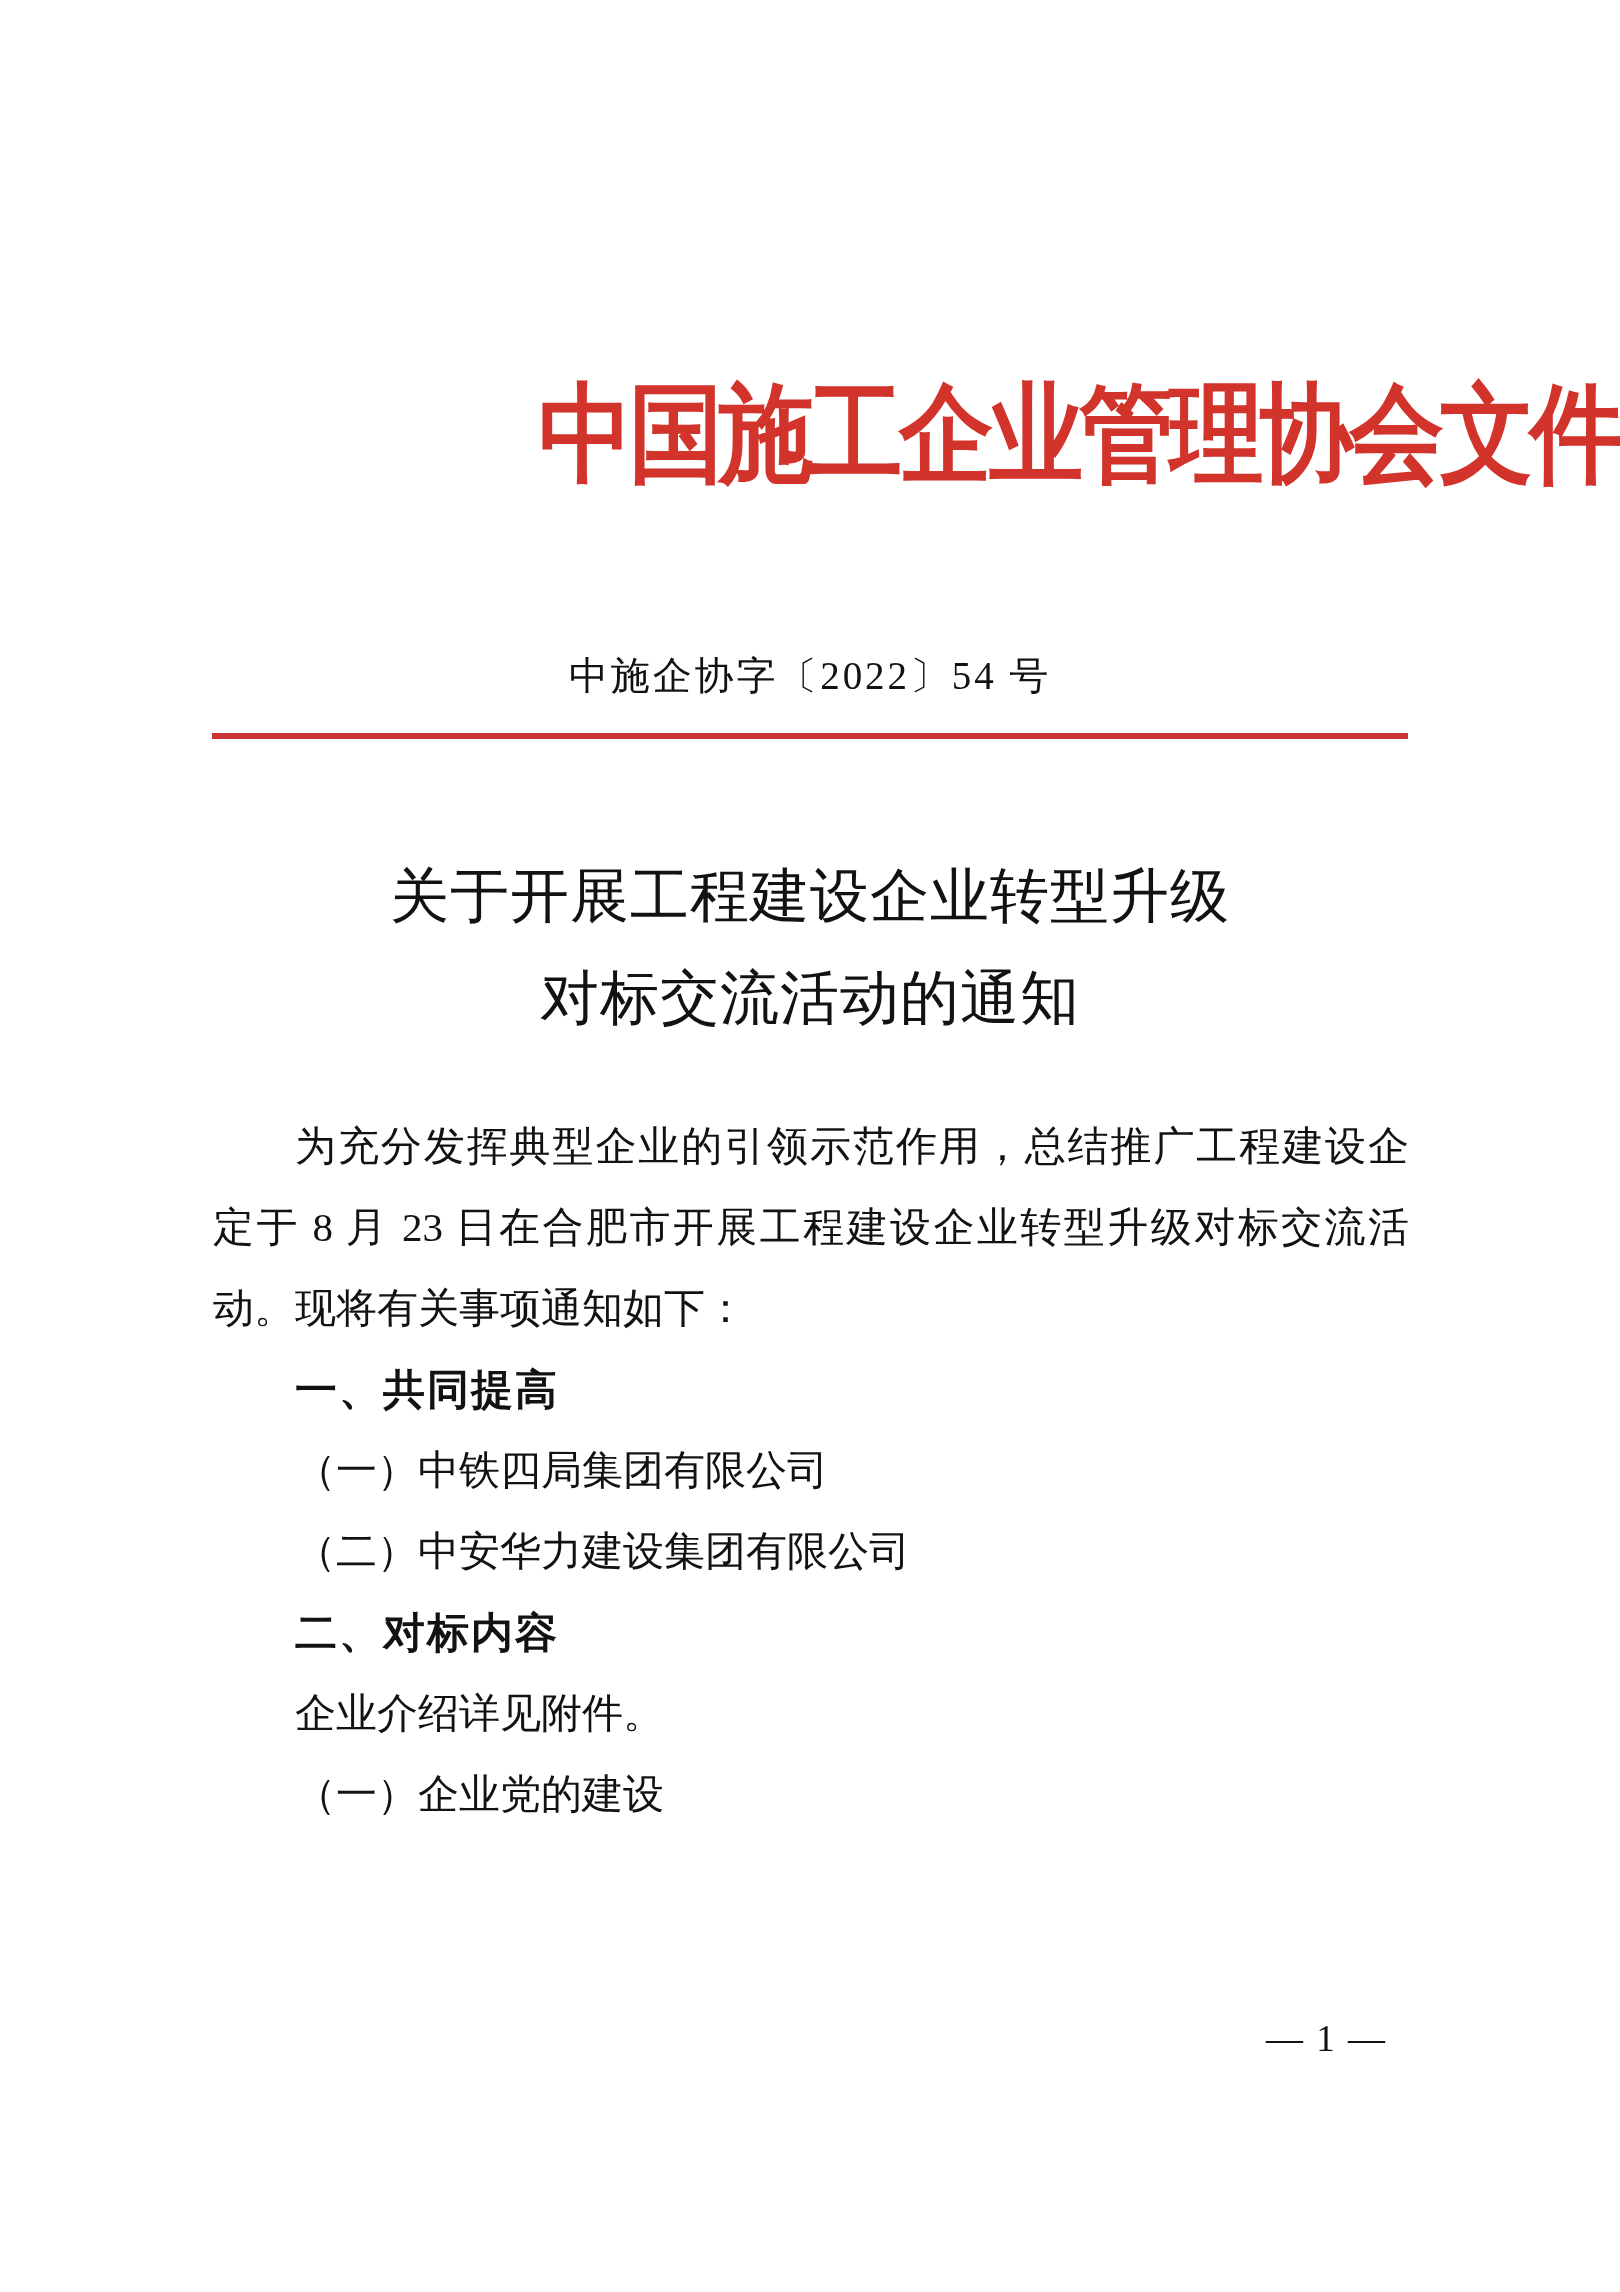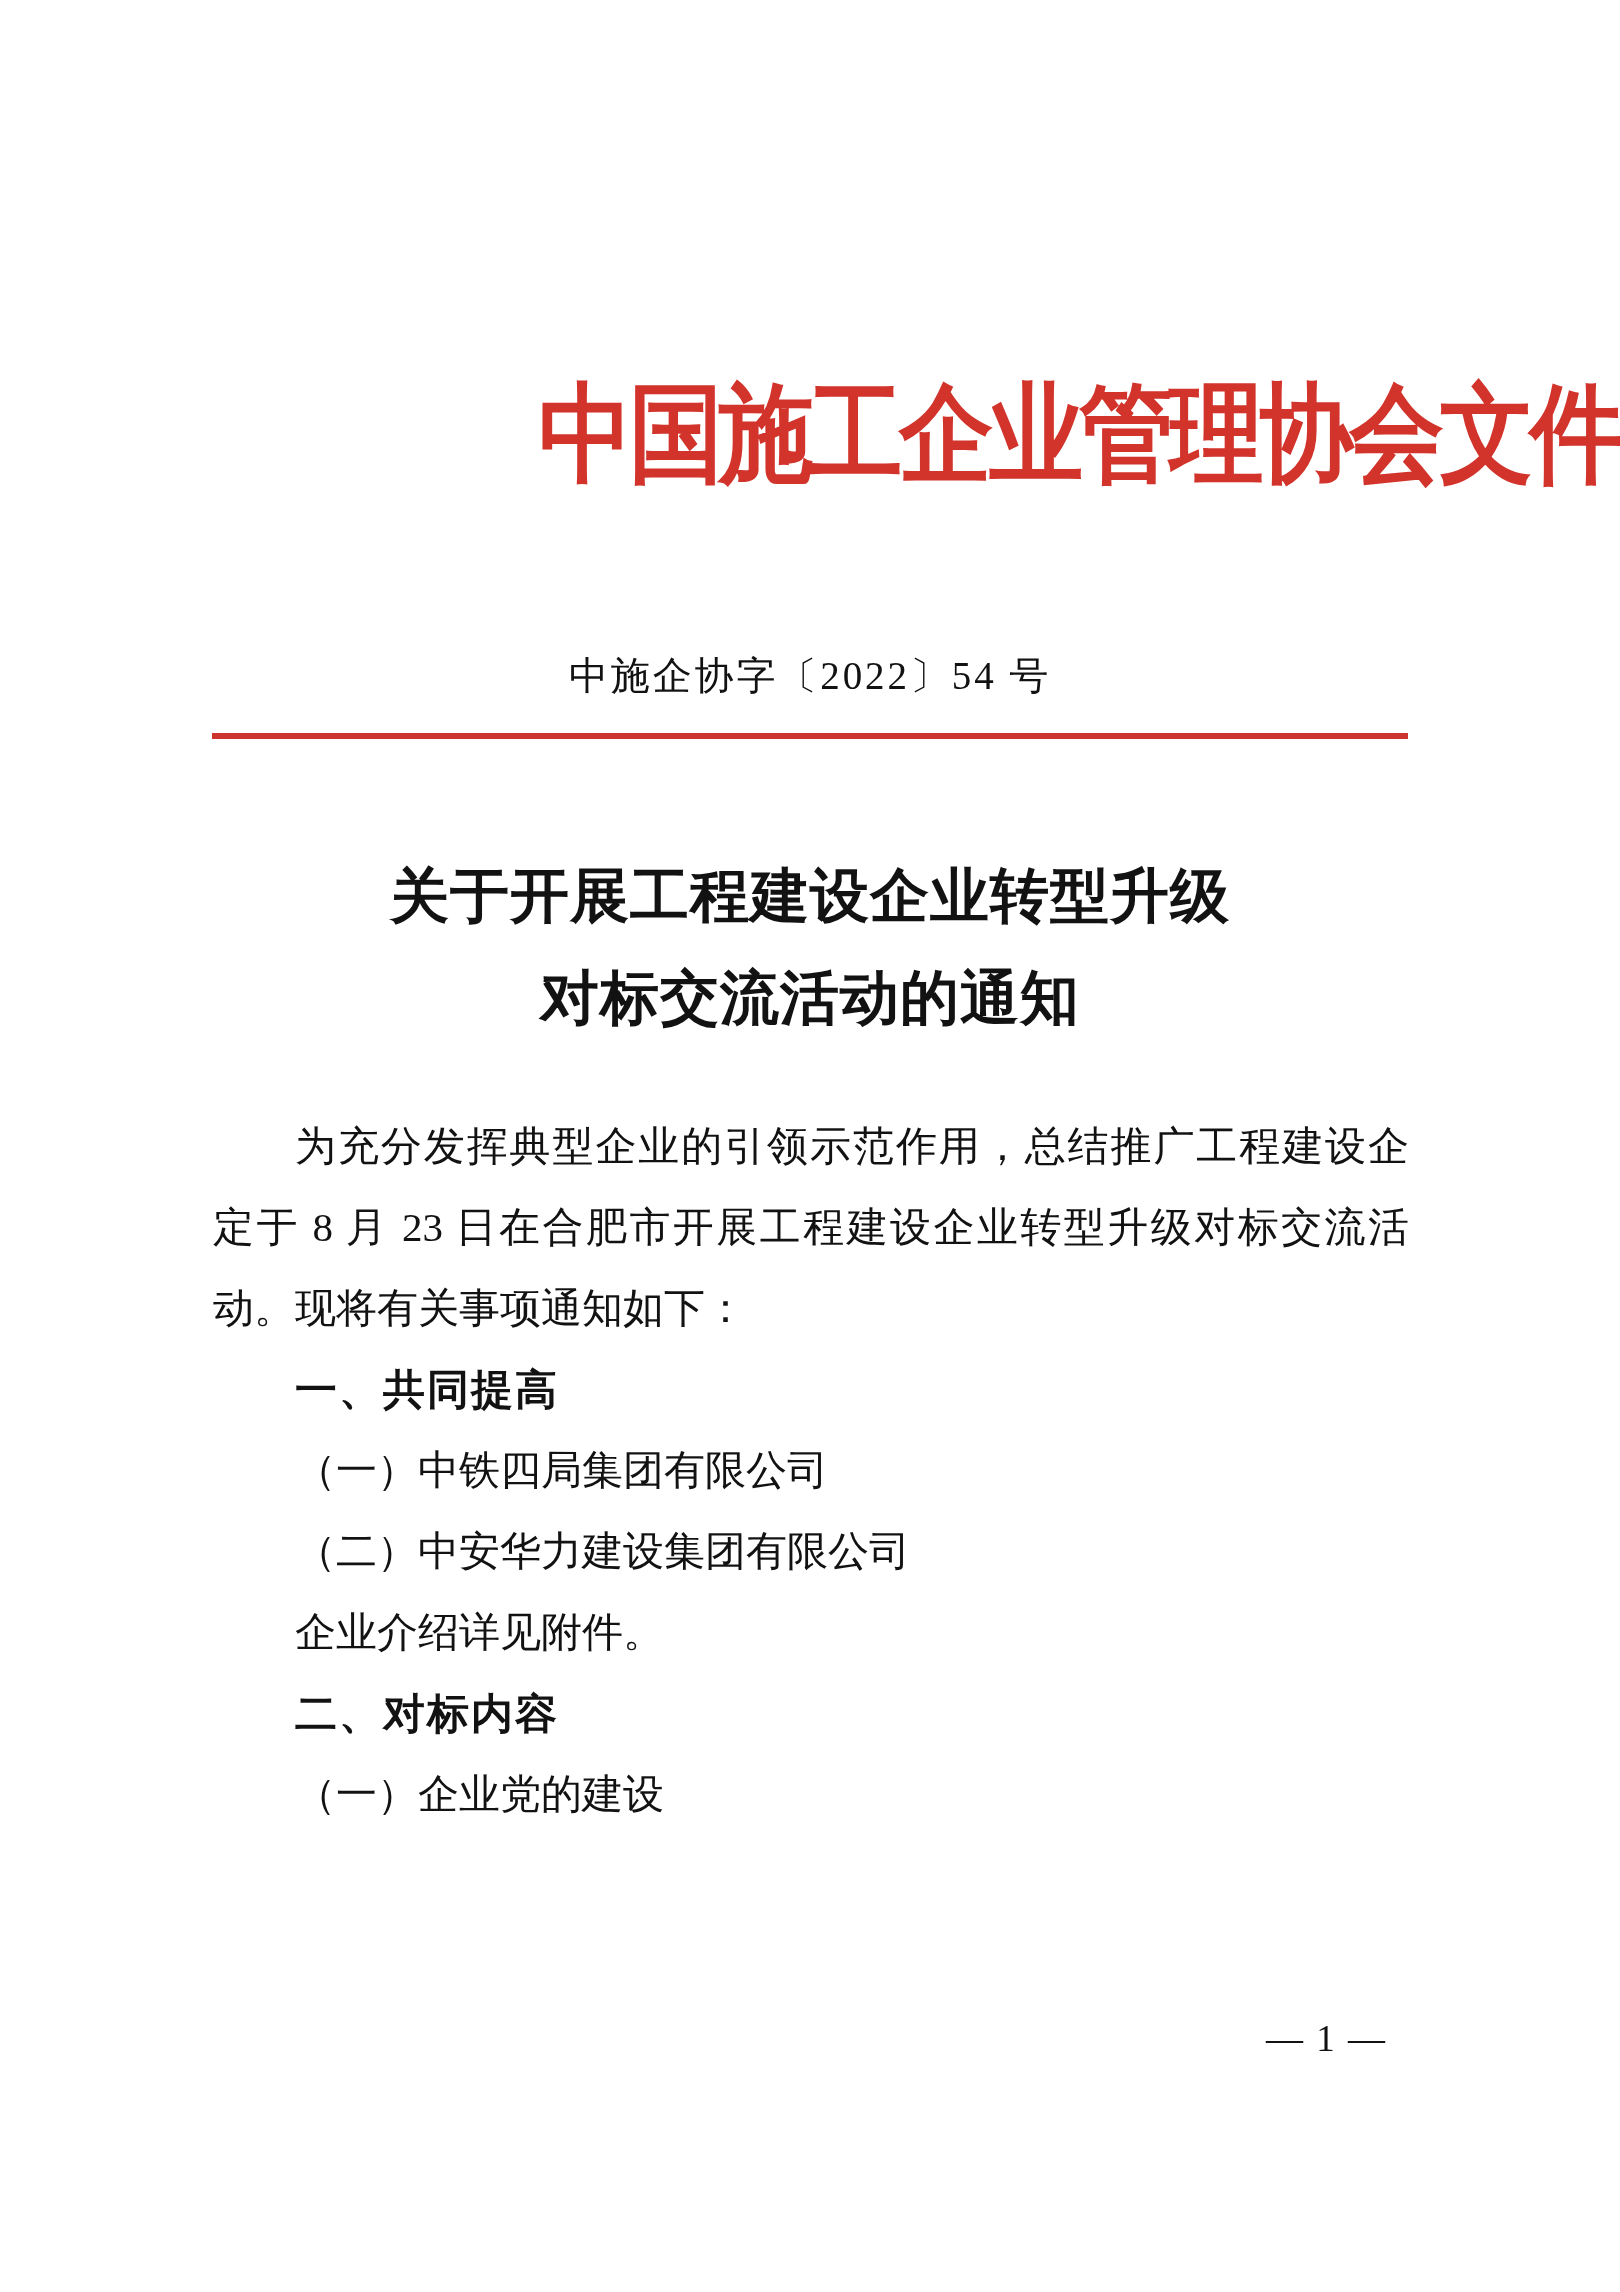--- a/index.html
+++ b/index.html
@@ -59,21 +59,21 @@
     height:5.9px;
     background:var(--rule-red,#cc3430);
   }
   
   .notice-title{
     position:absolute;
     top:845px;
     left:0;
     width:100%;
     text-align:center;
-    font-weight:bold;
+    font-weight:normal;
     font-size:59px;
     line-height:102px;
     letter-spacing:1px;
     white-space:nowrap;
   }
   
   .body-block{
     position:absolute;
     top:1106px;
     left:213px;
@@ -126,21 +126,21 @@
     <div>对标交流活动的通知</div>
   </div>
 
   <div class="body-block">
     <div class="line indent fill">为充分发挥典型企业的引领示范作用，总结推广工程建设企</div>
     <div class="line fill">定于 8 月 23 日在合肥市开展工程建设企业转型升级对标交流活</div>
     <div class="line">动。现将有关事项通知如下：</div>
     <div class="line indent heading">一、共同提高</div>
     <div class="line indent">（一）中铁四局集团有限公司</div>
     <div class="line indent">（二）中安华力建设集团有限公司</div>
+    <div class="line indent heading">二、对标内容</div>
     <div class="line indent">企业介绍详见附件。</div>
-    <div class="line indent heading">二、对标内容</div>
     <div class="line indent">（一）企业党的建设</div>
   </div>
 
   <div class="page-number">— 1 —</div>
 
 </div>
 
 
 </body></html>

